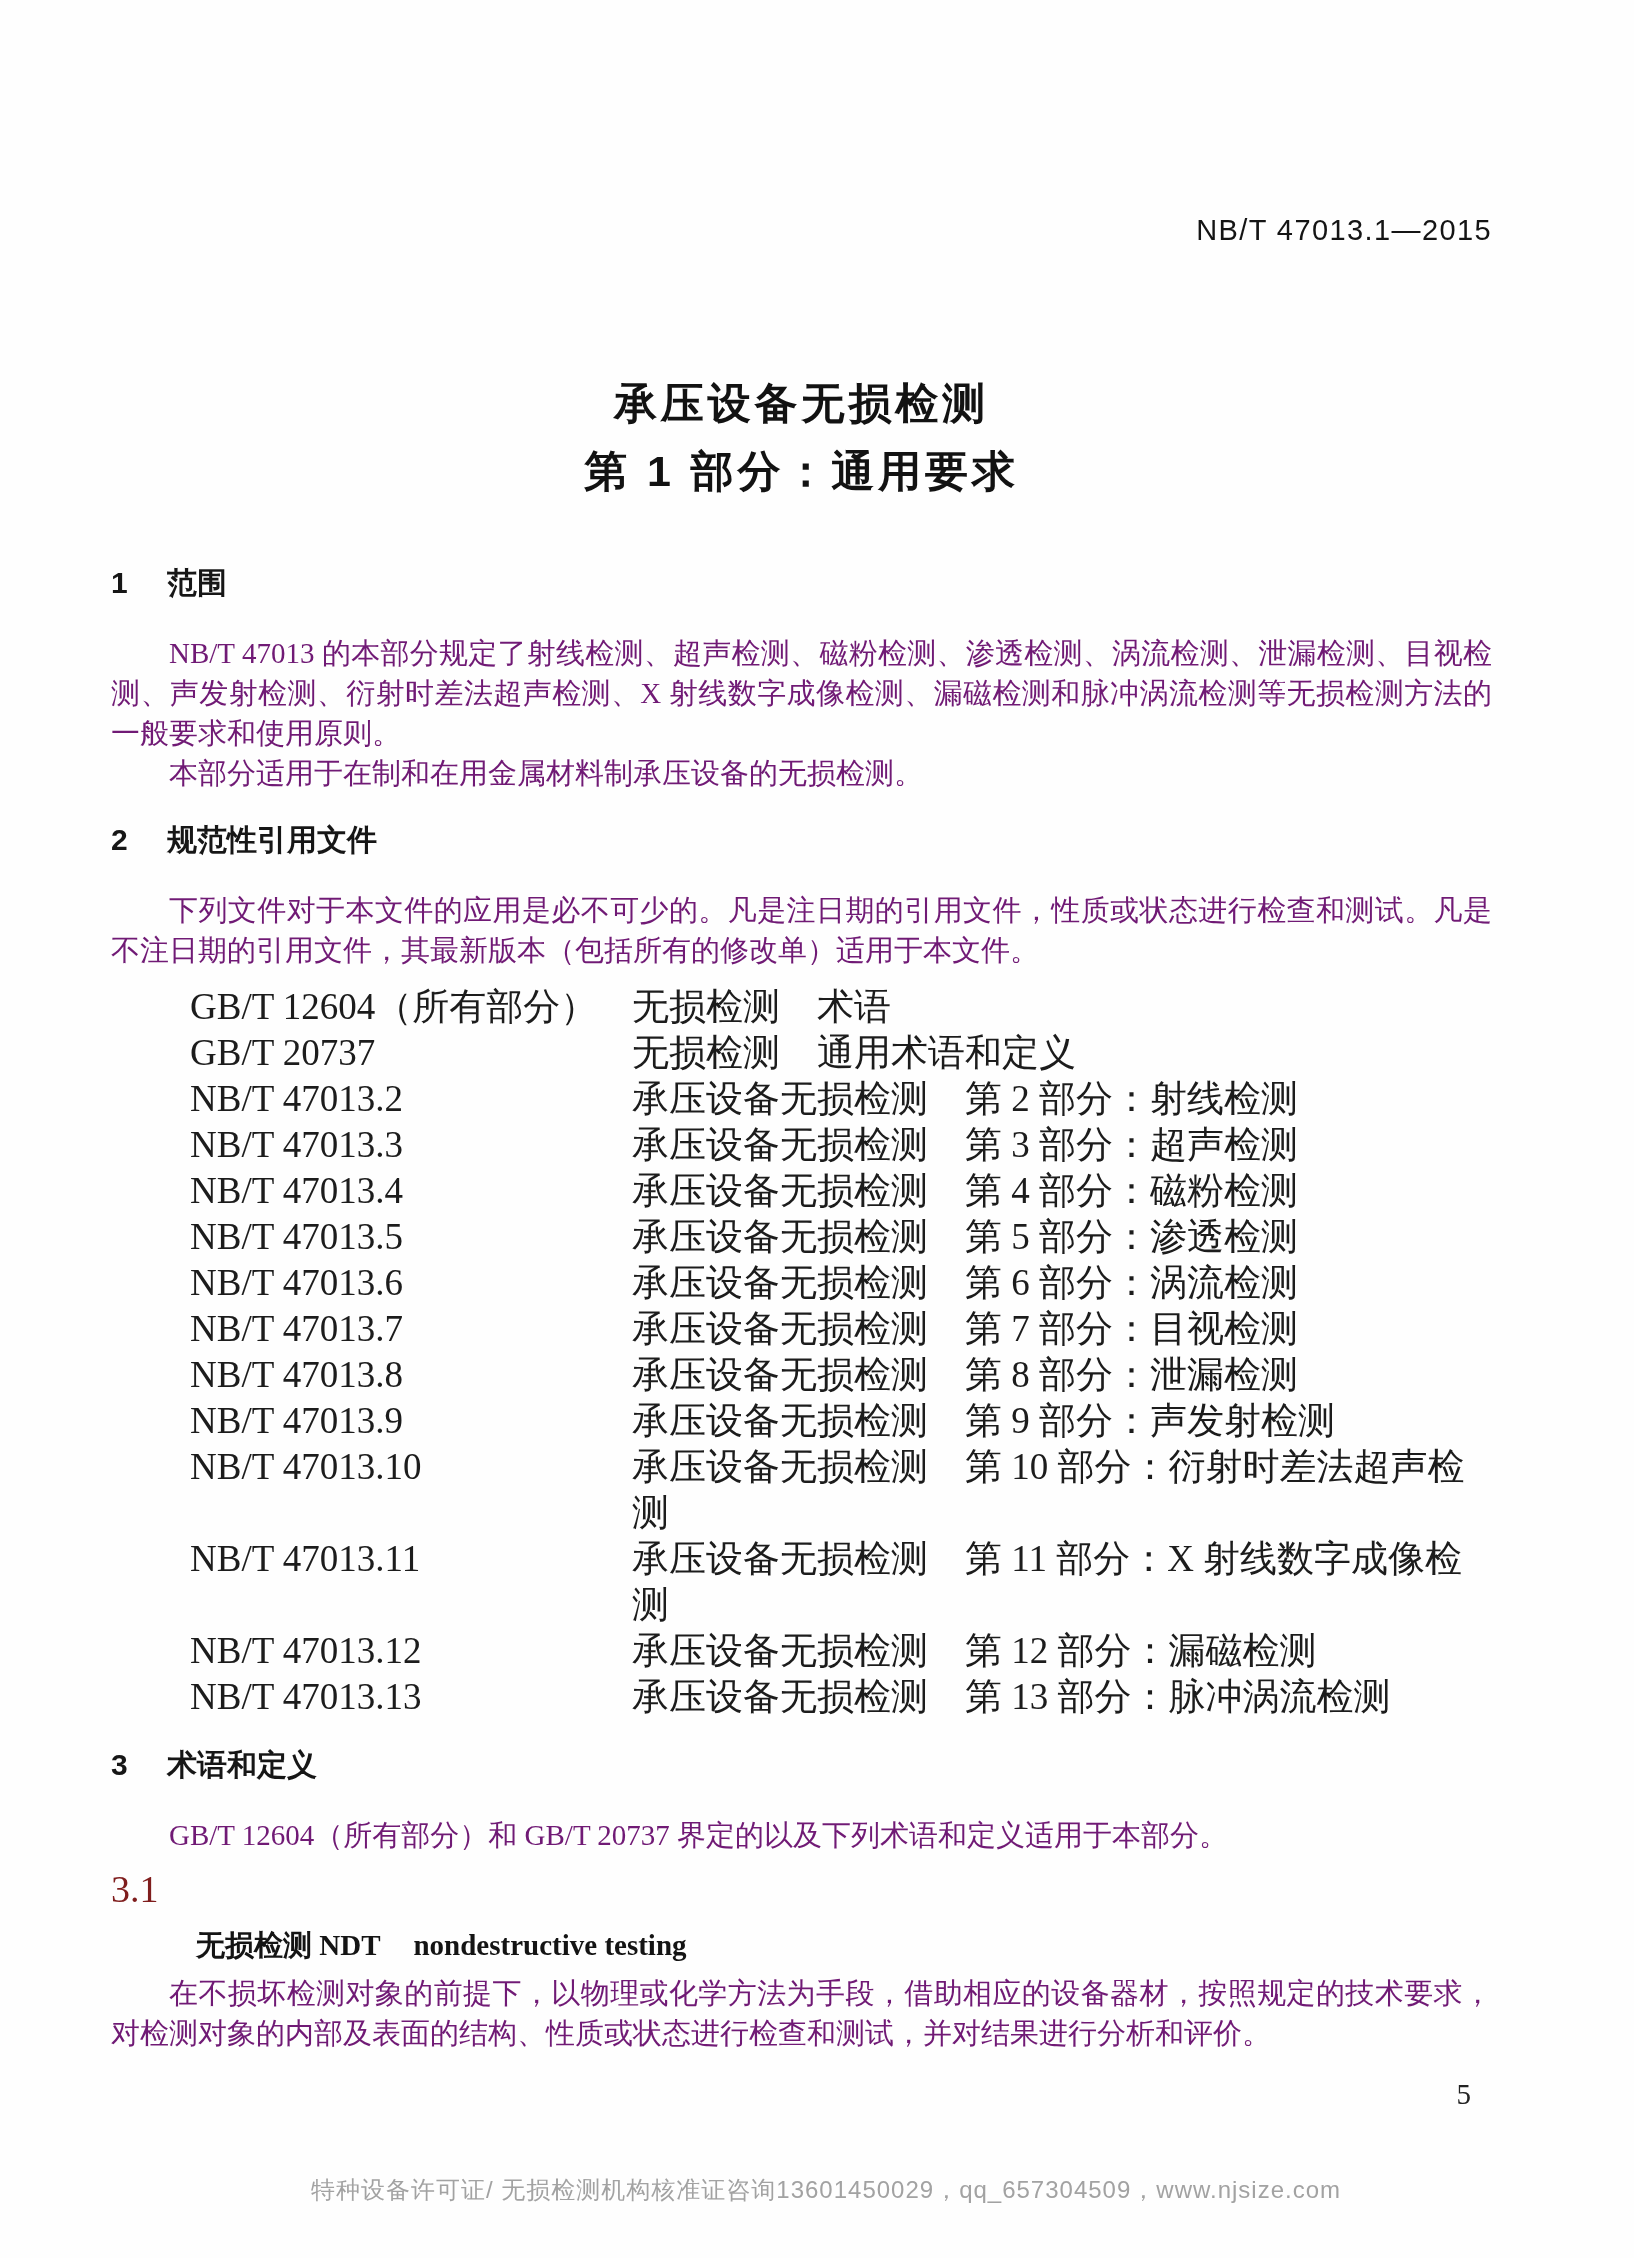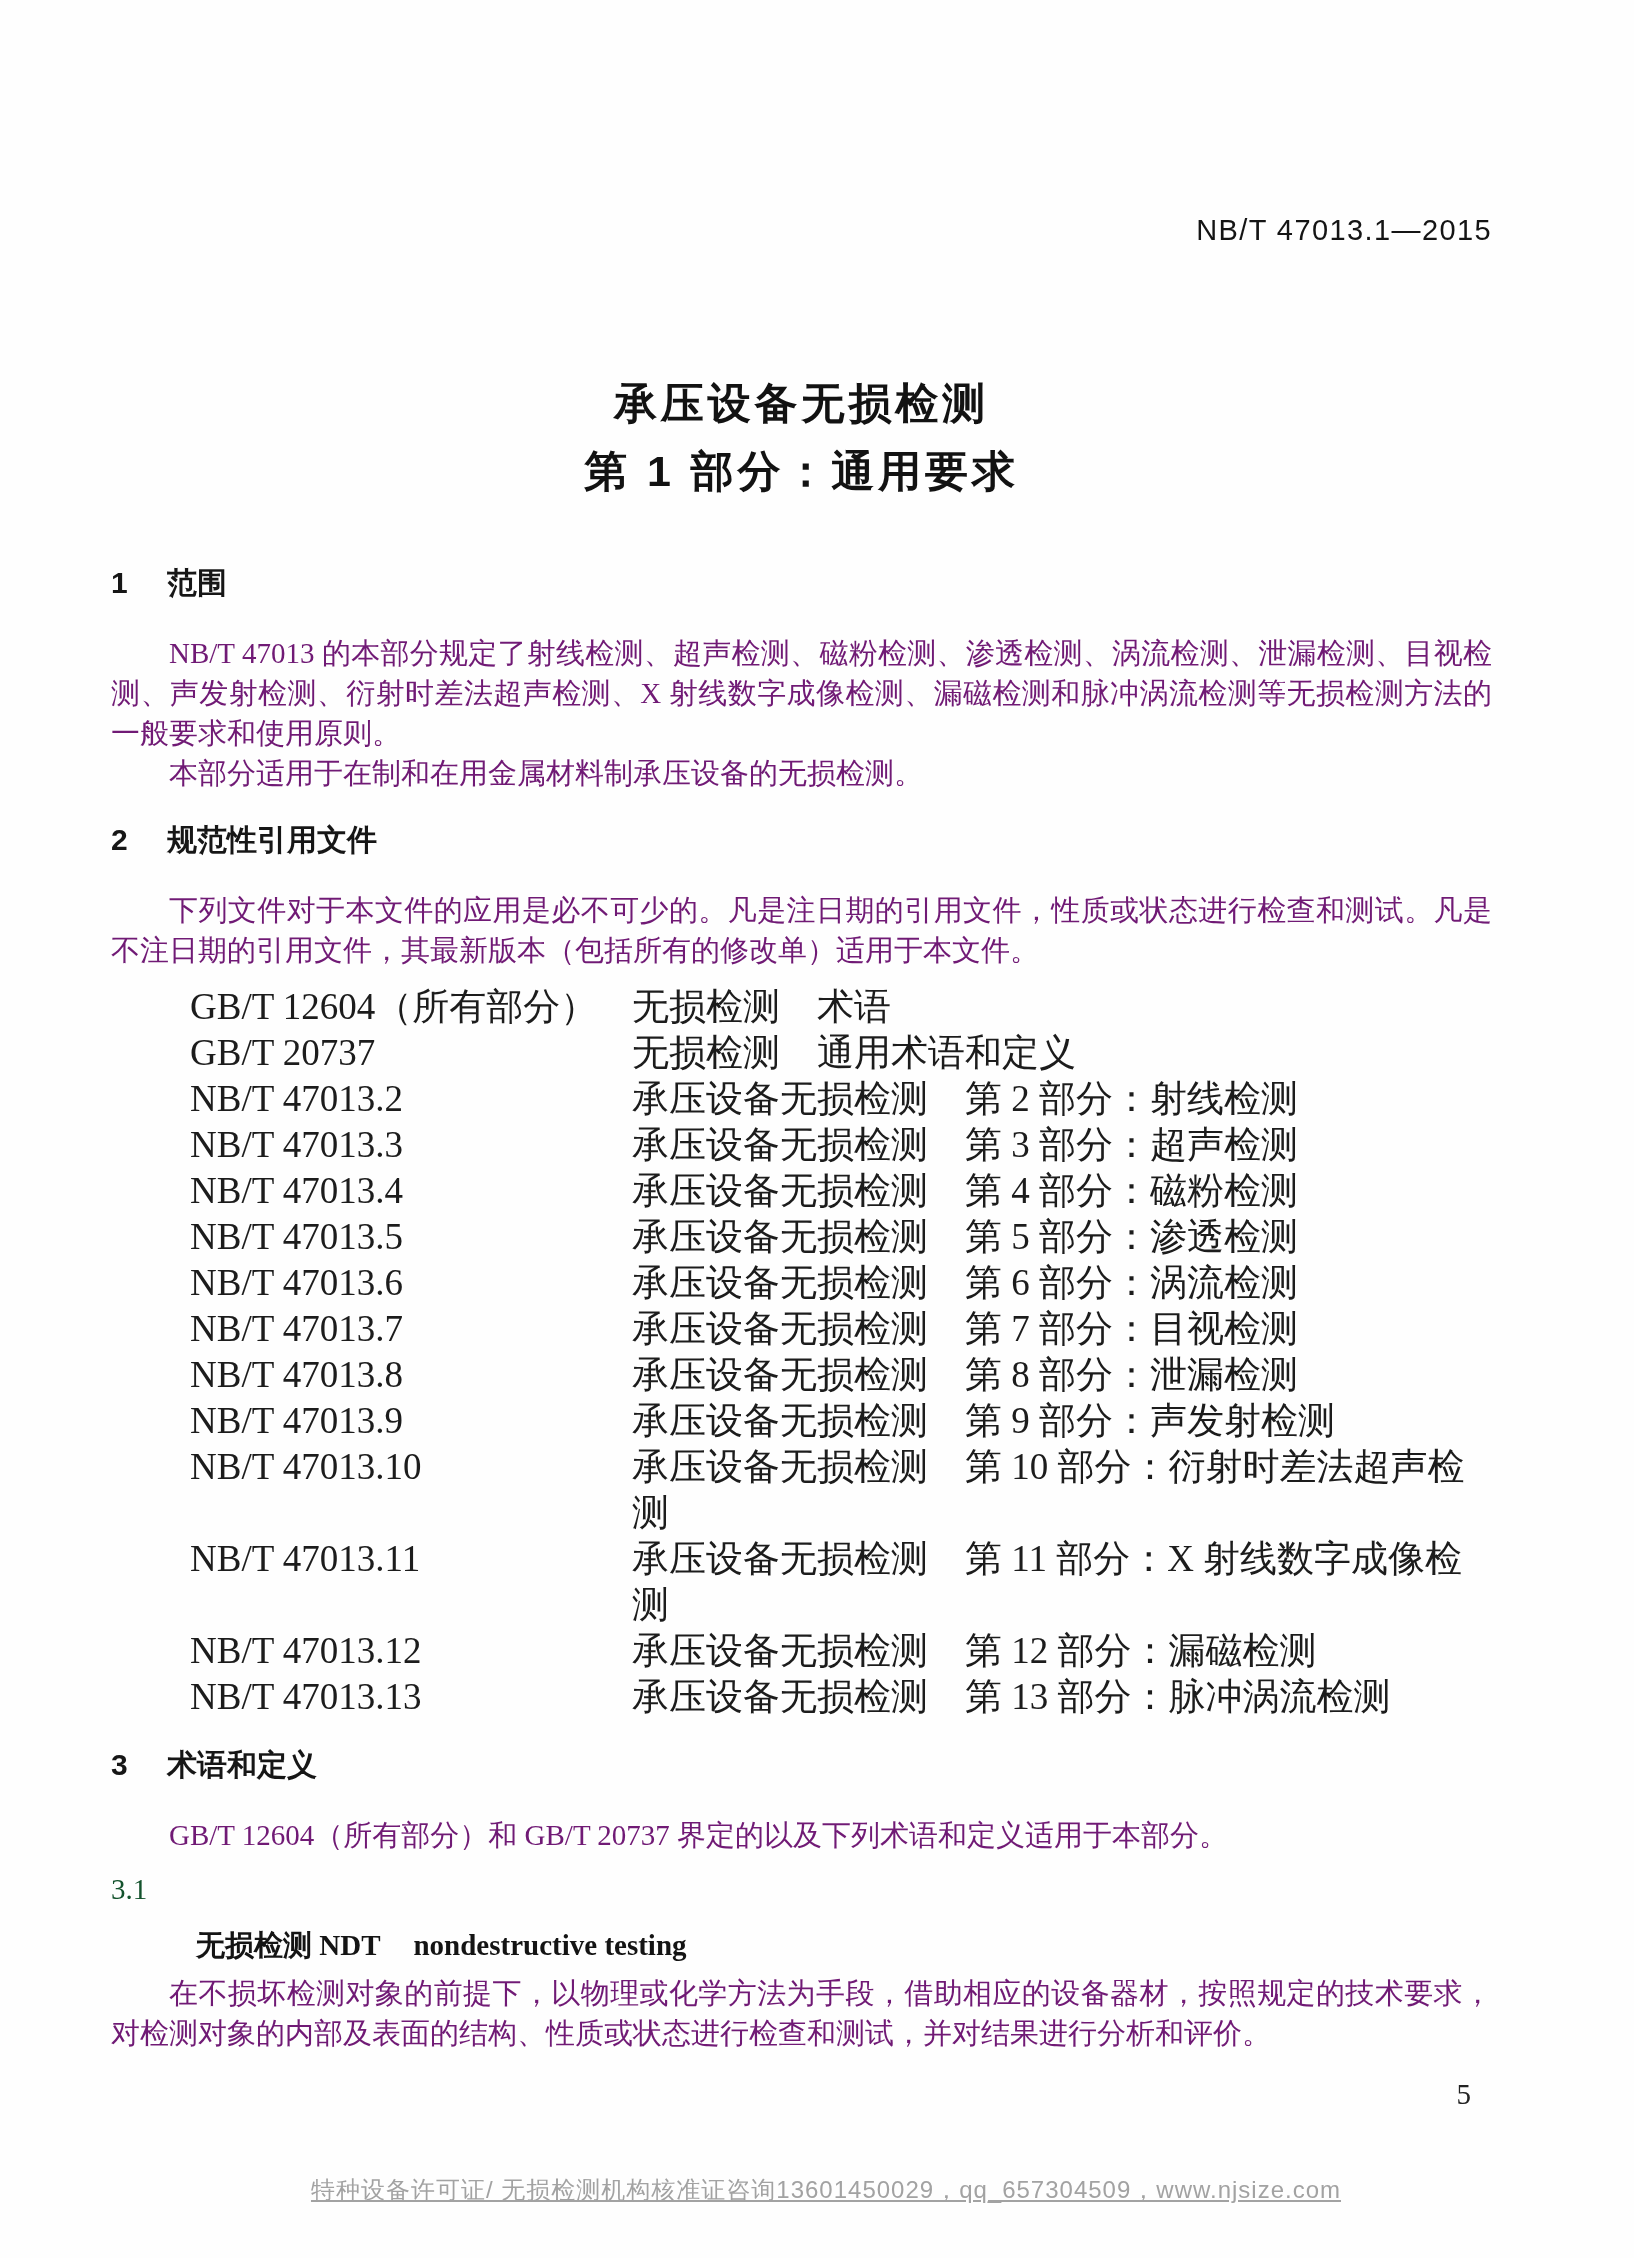--- a/index.html
+++ b/index.html
@@ -59,23 +59,23 @@
     display: flex;
     font-size: 37px;
     line-height: 46px;
     padding-left: 79px;
     color: #1c1c1c;
   }
   .ref-code { flex: 0 0 442px; }
   .ref-title { flex: 1 1 auto; }
   .clause-number {
     margin-top: 11.6px;
-    font-size: 29px;
+    font-size: 38px;
     line-height: 46px;
-    color: #14532d;
+    color: #7f1d1d;
   }
   .term-line {
     margin-top: 11.6px;
     margin-left: 85px;
     font-size: 29px;
     line-height: 42px;
     font-weight: bold;
     color: #141414;
   }
   .term-line .term-en { margin-left: 33px; margin-top: 15px; }
@@ -90,21 +90,20 @@
   .footer-watermark {
     position: absolute;
     left: 17px;
     right: 0;
     bottom: 52px;
     text-align: center;
     font-family: "Liberation Sans", sans-serif;
     font-size: 24px;
     letter-spacing: 1px;
     color: #a2a2a2;
-    text-decoration: underline;
   }
 </style>
 </head>
 <body>
 
 <div class="page">
   <div class="content">
 
     <div class="doc-code">NB/T 47013.1—2015</div>
 

